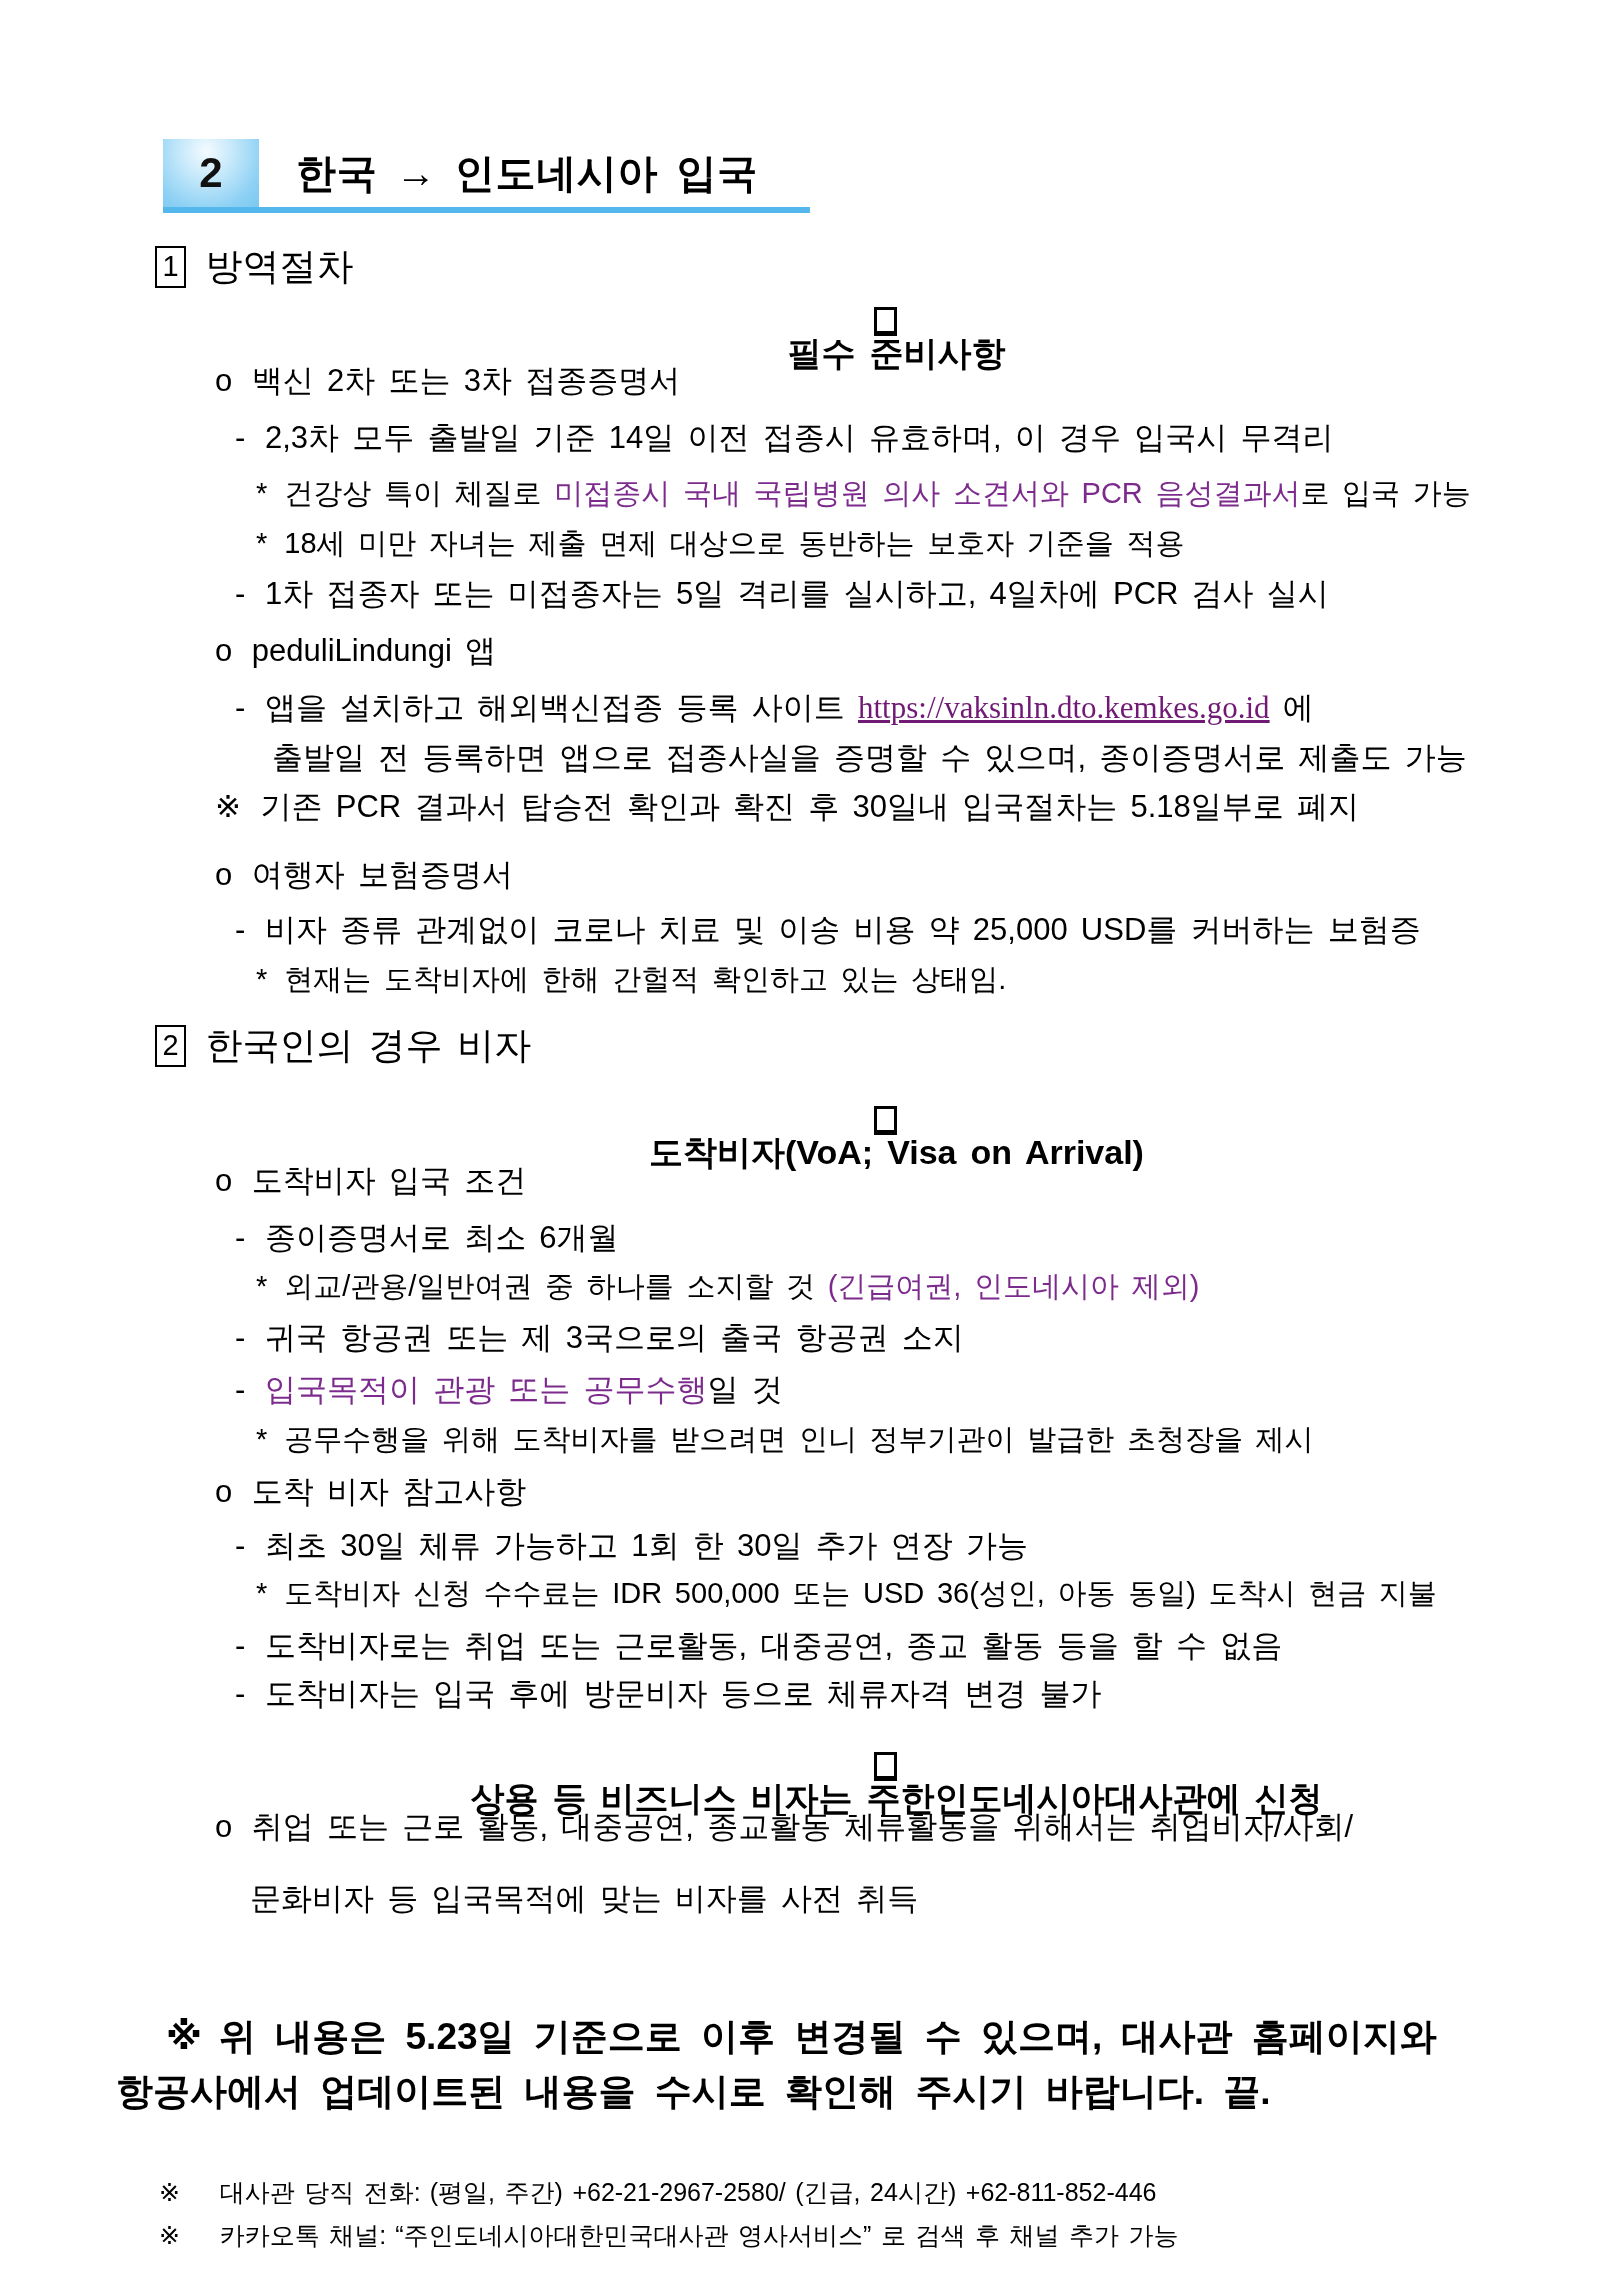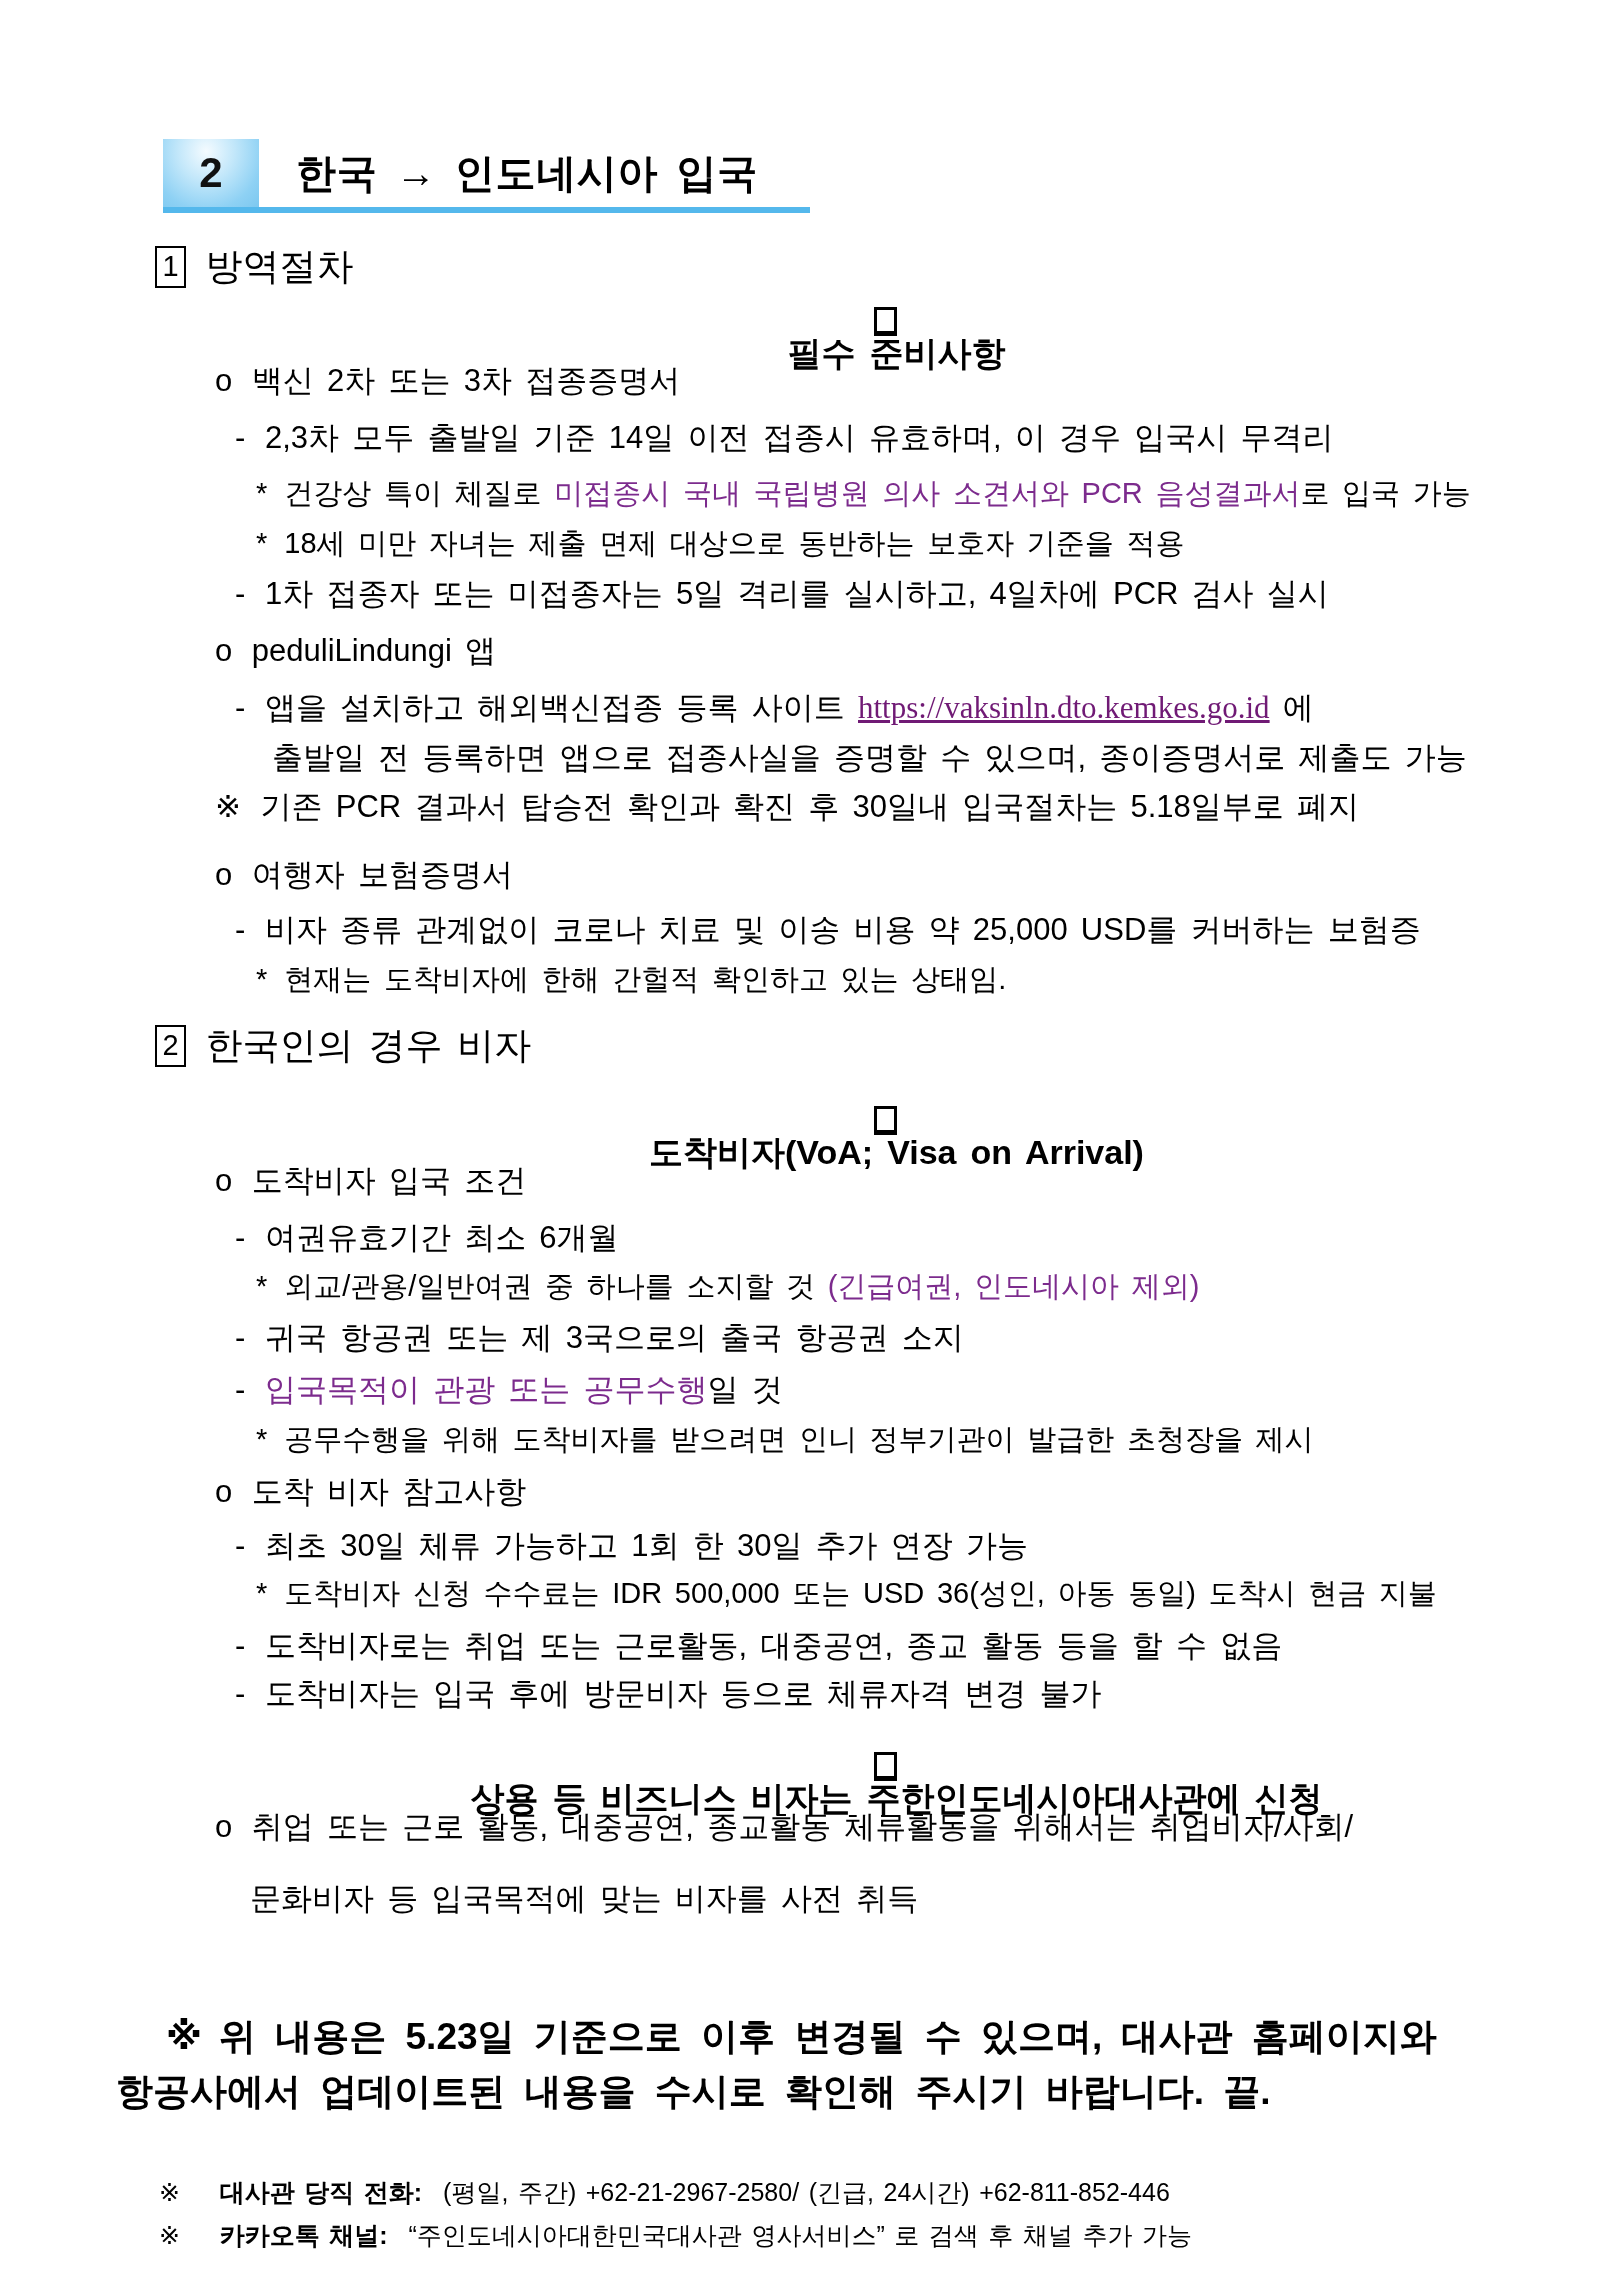--- a/index.html
+++ b/index.html
@@ -65,21 +65,21 @@
   .bullet{flex:none;margin-right:19.6px;}
   .ls .bullet{margin-right:17px;}
   
   .closing{font-size:37px;font-weight:bold;word-spacing:9px;}
   .closing1{margin-left:166px;height:37px;}
   .closing2{padding-left:116px;height:37px;}
   .closing .bullet{margin-right:17px;}
   
   .foot{font-size:25px;height:25px;word-spacing:2.6px;margin-left:159px;}
   .foot .bullet{margin-right:11.7px;}
-  .foot .lbl{font-weight:bold;margin-right:21px;padding-left:28px;}
+  .foot .lbl{font-weight:normal;margin-right:9px;padding-left:28px;}
   
   .mt-sec1{margin-top:35px;}
   .mt-r2{margin-top:17.6px;}
   .mt-r3{margin-top:28px;}
   .mt-r4{margin-top:26px;}
   .mt-r5{margin-top:25.4px;}
   .mt-r6{margin-top:21.5px;}
   .mt-r7{margin-top:20px;}
   .mt-r8{margin-top:26px;}
   .mt-r9{margin-top:25.4px;}
@@ -201,21 +201,21 @@
     <span class="seg">도착비자(VoA; Visa on Arrival)</span>
   </div>
 
   <div class="row lo mt-r17">
     <span class="bullet">o</span>
     <span class="seg">도착비자 입국 조건</span>
   </div>
 
   <div class="row ld mt-r18">
     <span class="bullet">-</span>
-    <span class="seg">여권유효기간 최소 6개월</span>
+    <span class="seg">종이증명서로 최소 6개월</span>
   </div>
 
   <div class="row ls mt-r19">
     <span class="bullet">*</span>
     <span class="seg"><span class="seg">외교/관용/일반여권 중 하나를 소지할 것 </span><span class="seg purple">(긴급여권, 인도네시아 제외)</span></span>
   </div>
 
   <div class="row ld mt-r20">
     <span class="bullet">-</span>
     <span class="seg">귀국 항공권 또는 제 3국으로의 출국 항공권 소지</span>

